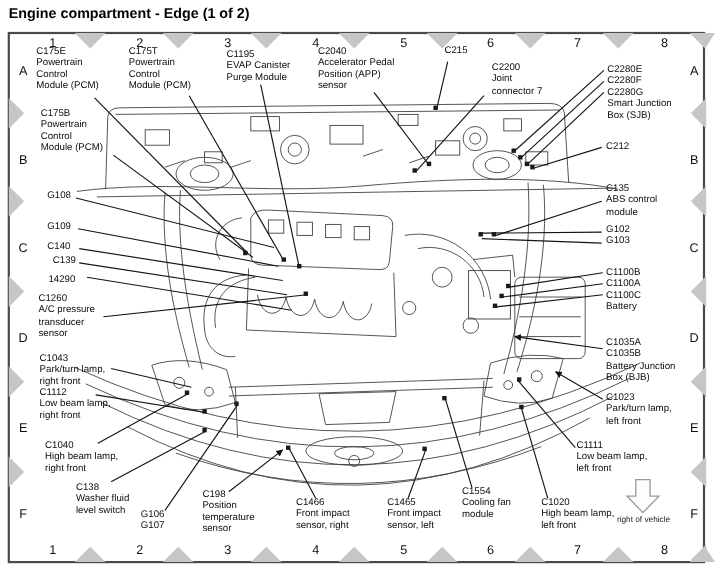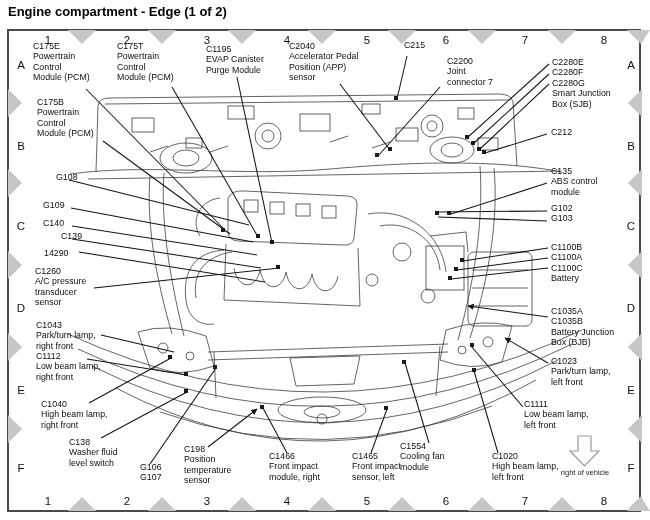--- a/index.html
+++ b/index.html
@@ -272,54 +272,54 @@
 Box (BJB)</div>
 <div class="co" style="left:551px;top:356px">C1023
 Park/turn lamp,
 left front</div>
 <div class="co" style="left:524px;top:399px">C1111
 Low beam lamp,
 left front</div>
 <div class="co" style="left:492px;top:451px">C1020
 High beam lamp,
 left front</div>
-<div class="co" style="left:400px;top:441px">C1554
+<div class="co" style="left:420px;top:441px">C1554
 Cooling fan
 module</div>
 <div class="co" style="left:352px;top:451px">C1465
 Front impact
 sensor, left</div>
 <div class="co" style="left:269px;top:451px">C1466
 Front impact
-module, right</div>
+sensor, right</div>
 <div class="co" style="left:184px;top:444px">C198
 Position
 temperature
 sensor</div>
-<div class="co" style="left:140px;top:462px">G106
+<div class="co" style="left:128px;top:462px">G106
 G107</div>
 <div class="co" style="left:69px;top:437px">C138
 Washer fluid
 level switch</div>
 <div class="co" style="left:41px;top:399px">C1040
 High beam lamp,
 right front</div>
 <div class="co" style="left:36px;top:351px">C1112
 Low beam lamp,
 right front</div>
 <div class="co" style="left:36px;top:320px">C1043
 Park/turn lamp,
 right front</div>
 <div class="co" style="left:35px;top:266px">C1260
 A/C pressure
 transducer
 sensor</div>
 <div class="co" style="left:44px;top:248px">14290</div>
-<div class="co" style="left:61px;top:231px">C139</div>
+<div class="co" style="left:48px;top:231px">C139</div>
 <div class="co" style="left:43px;top:218px">C140</div>
 <div class="co" style="left:43px;top:200px">G109</div>
-<div class="co" style="left:56px;top:172px">G108</div>
+<div class="co" style="left:43px;top:172px">G108</div>
 <div class="co" style="left:37px;top:97px">C175B
 Powertrain
 Control
 Module (PCM)</div>
 
 <div class="fov">right of vehicle</div>
 
 </body></html>

